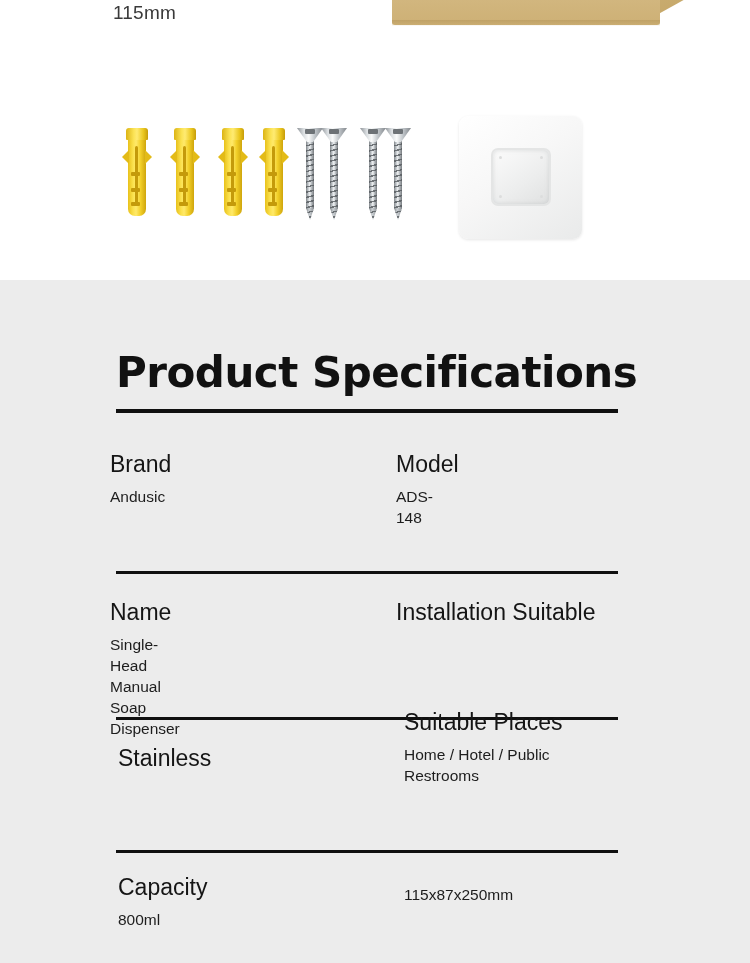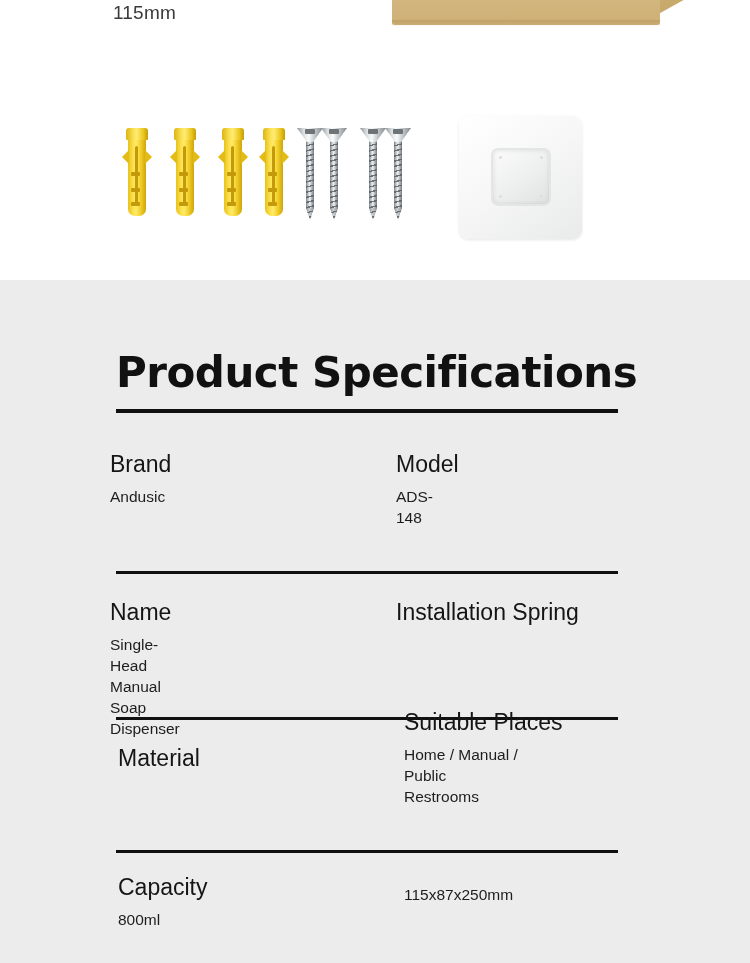--- a/index.html
+++ b/index.html
@@ -271,32 +271,32 @@
   </div>
   <div class="row-rule" style="left:116px; top:571px; width:502px;"></div>
 
   <div class="spec-row">
     <div class="spec-cell" style="left:110px; top:600px;">
       <div class="spec-label">Name</div>
       <div class="spec-value">Single-Head Manual
 Soap Dispenser</div>
     </div>
     <div class="spec-cell" style="left:396px; top:600px;">
-      <div class="spec-label">Installation Spring</div>
+      <div class="spec-label">Installation Suitable</div>
     </div>
   </div>
   <div class="row-rule" style="left:116px; top:717px; width:502px;"></div>
 
   <div class="spec-row">
     <div class="spec-cell" style="left:118px; top:746px;">
-      <div class="spec-label">Material</div>
+      <div class="spec-label">Stainless</div>
     </div>
     <div class="spec-cell" style="left:404px; top:710px;">
       <div class="spec-label">Suitable Places</div>
-      <div class="spec-value">Home / Manual / Public
+      <div class="spec-value">Home / Hotel / Public
 Restrooms</div>
     </div>
   </div>
   <div class="row-rule" style="left:116px; top:850px; width:502px;"></div>
 
   <div class="spec-row">
     <div class="spec-cell" style="left:118px; top:875px;">
       <div class="spec-label">Capacity</div>
       <div class="spec-value">800ml</div>
     </div>

